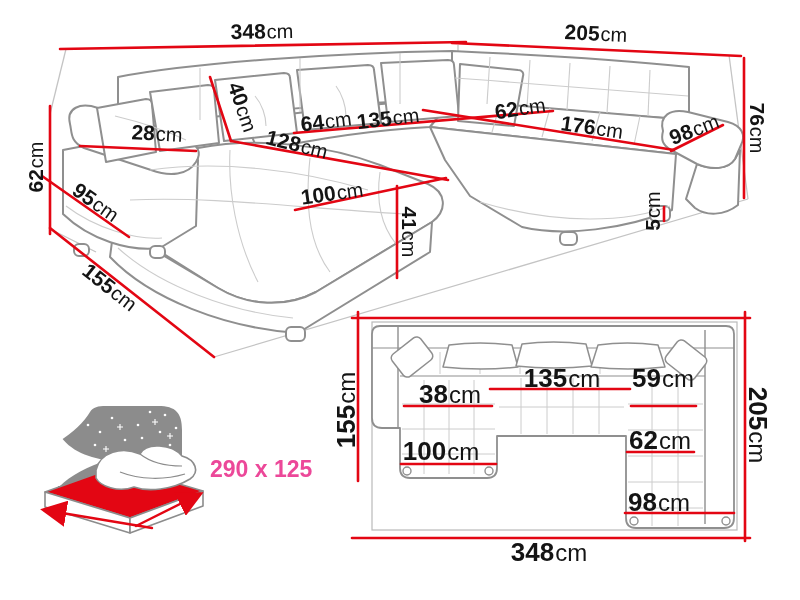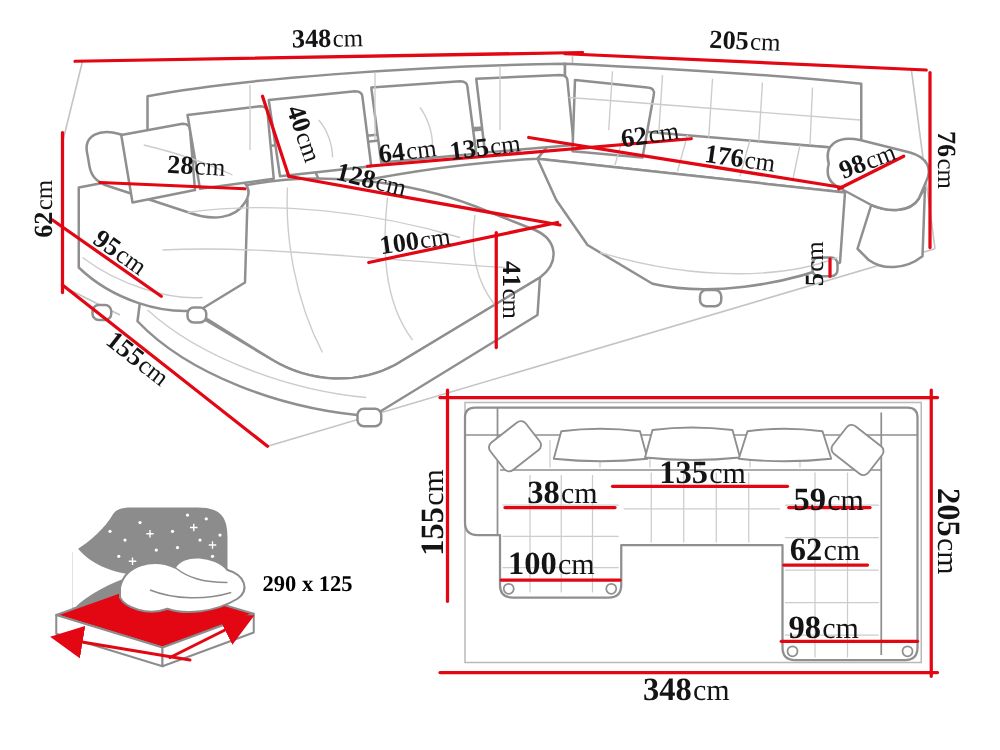--- a/index.html
+++ b/index.html
@@ -1,24 +1,24 @@
 <!DOCTYPE html>
 <html><head>
 <meta charset="utf-8">
 <style>
   html,body{margin:0;padding:0;background:#fff;}
   .stage{position:relative;width:800px;height:600px;background:#fff;overflow:hidden;
-         font-family:Liberation Serif, serif;}
+         font-family:Liberation Sans, sans-serif;}
   .stage svg{position:absolute;left:0;top:0;}
   .dim{position:absolute;white-space:nowrap;color:#141414;line-height:1;}
   .dim .n{font-weight:700;font-size:21px;}
   .dim .u{font-weight:400;font-size:20px;margin-left:1px;}
   .dim.plan .n{font-size:26px;}
   .dim.plan .u{font-size:24px;}
-  .bedlabel{position:absolute;white-space:nowrap;color:#000000;font-weight:700;font-size:18px;line-height:1;}
+  .bedlabel{position:absolute;white-space:nowrap;color:#ec4899;font-weight:700;font-size:23px;line-height:1;}
 </style>
 </head>
 <body>
 
 <div class="stage">
 
 <svg width="800" height="600" viewBox="0 0 800 600">
   <defs>
     <marker id="ah" viewBox="0 0 10 10" refX="8.5" refY="5" markerWidth="11" markerHeight="11" orient="auto">
       <path d="M0,0 L10,5 L0,10 Z" fill="#e30613"></path>
@@ -241,20 +241,20 @@
 <div class="dim" style="left:297px;top:144px;transform:translate(-50%,-50%) rotate(14deg)"><span class="n">128</span><span class="u">cm</span></div>
 <div class="dim" style="left:332px;top:193px;transform:translate(-50%,-50%) rotate(-8deg)"><span class="n">100</span><span class="u">cm</span></div>
 <div class="dim" style="left:409px;top:232px;transform:translate(-50%,-50%) rotate(90deg)"><span class="n">41</span><span class="u">cm</span></div>
 <div class="dim" style="left:652px;top:211px;transform:translate(-50%,-50%) rotate(-90deg)"><span class="n">5</span><span class="u">cm</span></div>
 
 <div class="dim plan" style="left:346px;top:410px;transform:translate(-50%,-50%) rotate(-90deg)"><span class="n">155</span><span class="u">cm</span></div>
 <div class="dim plan" style="left:758px;top:425px;transform:translate(-50%,-50%) rotate(90deg)"><span class="n">205</span><span class="u">cm</span></div>
 <div class="dim plan" style="left:549px;top:552px;transform:translate(-50%,-50%)"><span class="n">348</span><span class="u">cm</span></div>
 <div class="dim plan" style="left:562px;top:378px;transform:translate(-50%,-50%)"><span class="n">135</span><span class="u">cm</span></div>
 <div class="dim plan" style="left:450px;top:394px;transform:translate(-50%,-50%)"><span class="n">38</span><span class="u">cm</span></div>
-<div class="dim plan" style="left:663px;top:400px;transform:translate(-50%,-50%)"><span class="n">59</span><span class="u">cm</span></div>
+<div class="dim plan" style="left:663px;top:378px;transform:translate(-50%,-50%)"><span class="n">59</span><span class="u">cm</span></div>
 <div class="dim plan" style="left:660px;top:440px;transform:translate(-50%,-50%)"><span class="n">62</span><span class="u">cm</span></div>
 <div class="dim plan" style="left:441px;top:451px;transform:translate(-50%,-50%)"><span class="n">100</span><span class="u">cm</span></div>
 <div class="dim plan" style="left:659px;top:502px;transform:translate(-50%,-50%)"><span class="n">98</span><span class="u">cm</span></div>
 
 <div class="bedlabel" style="left:210px;top:458px">290 x 125</div>
 
 </div>
 
 </body></html>

